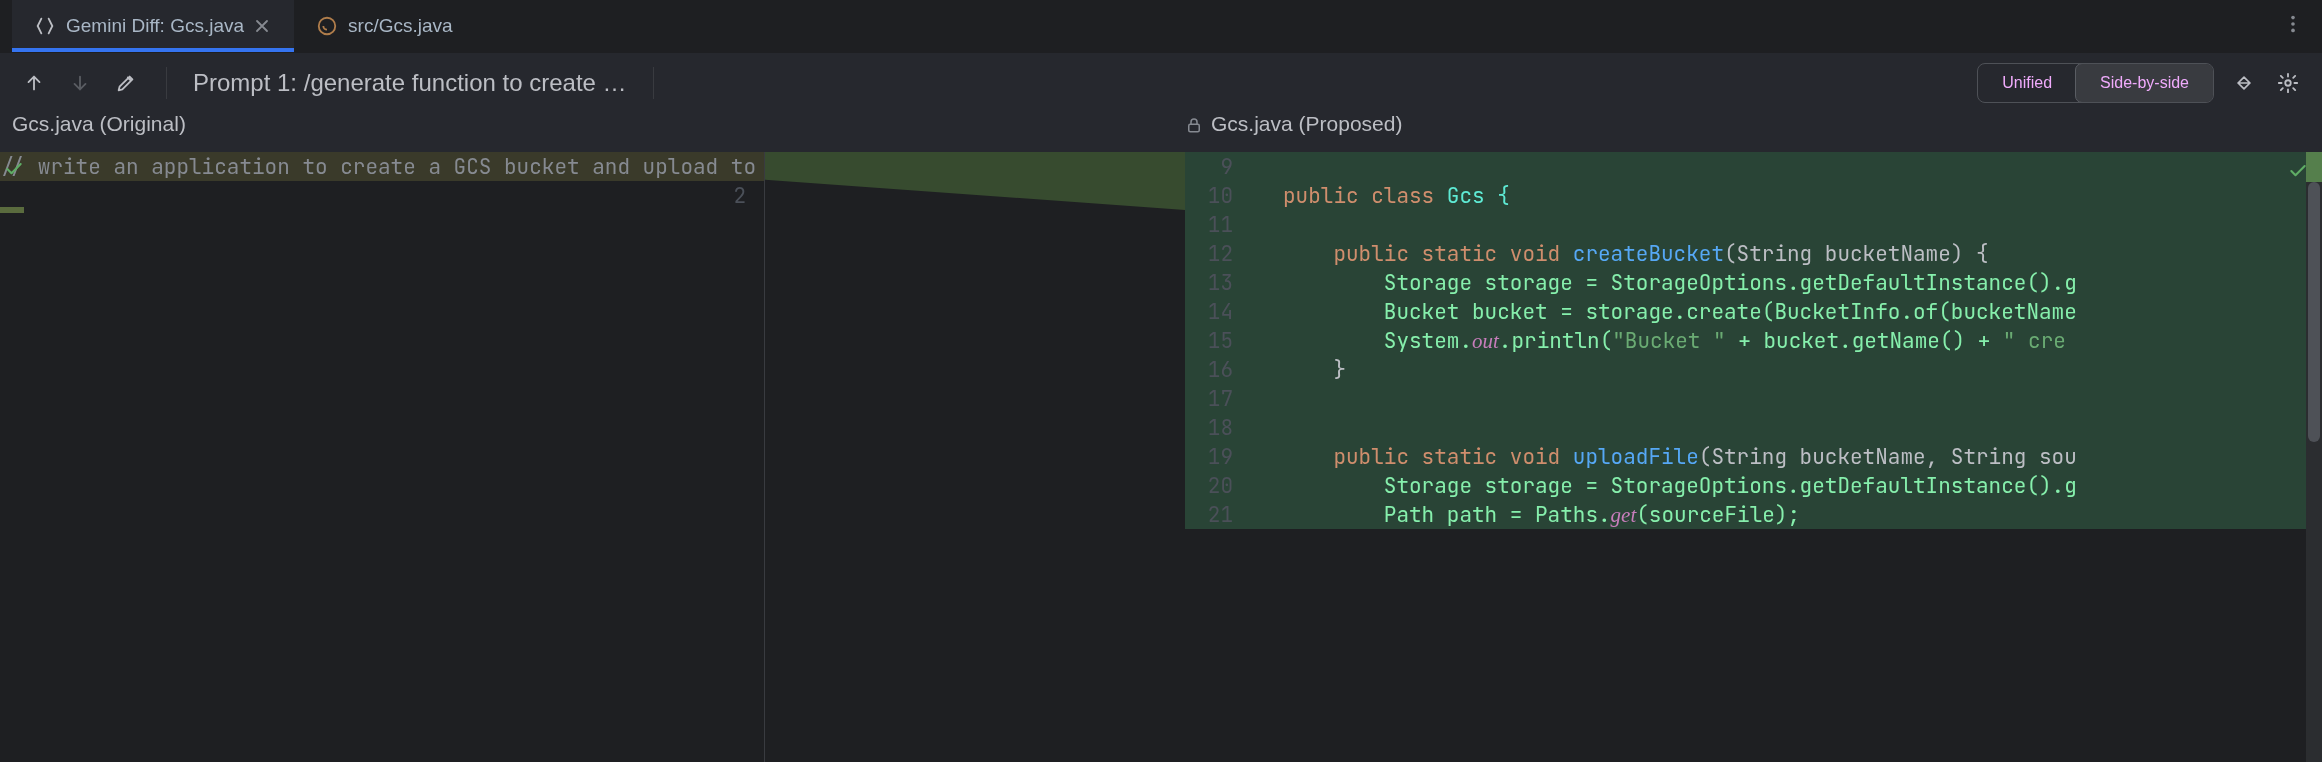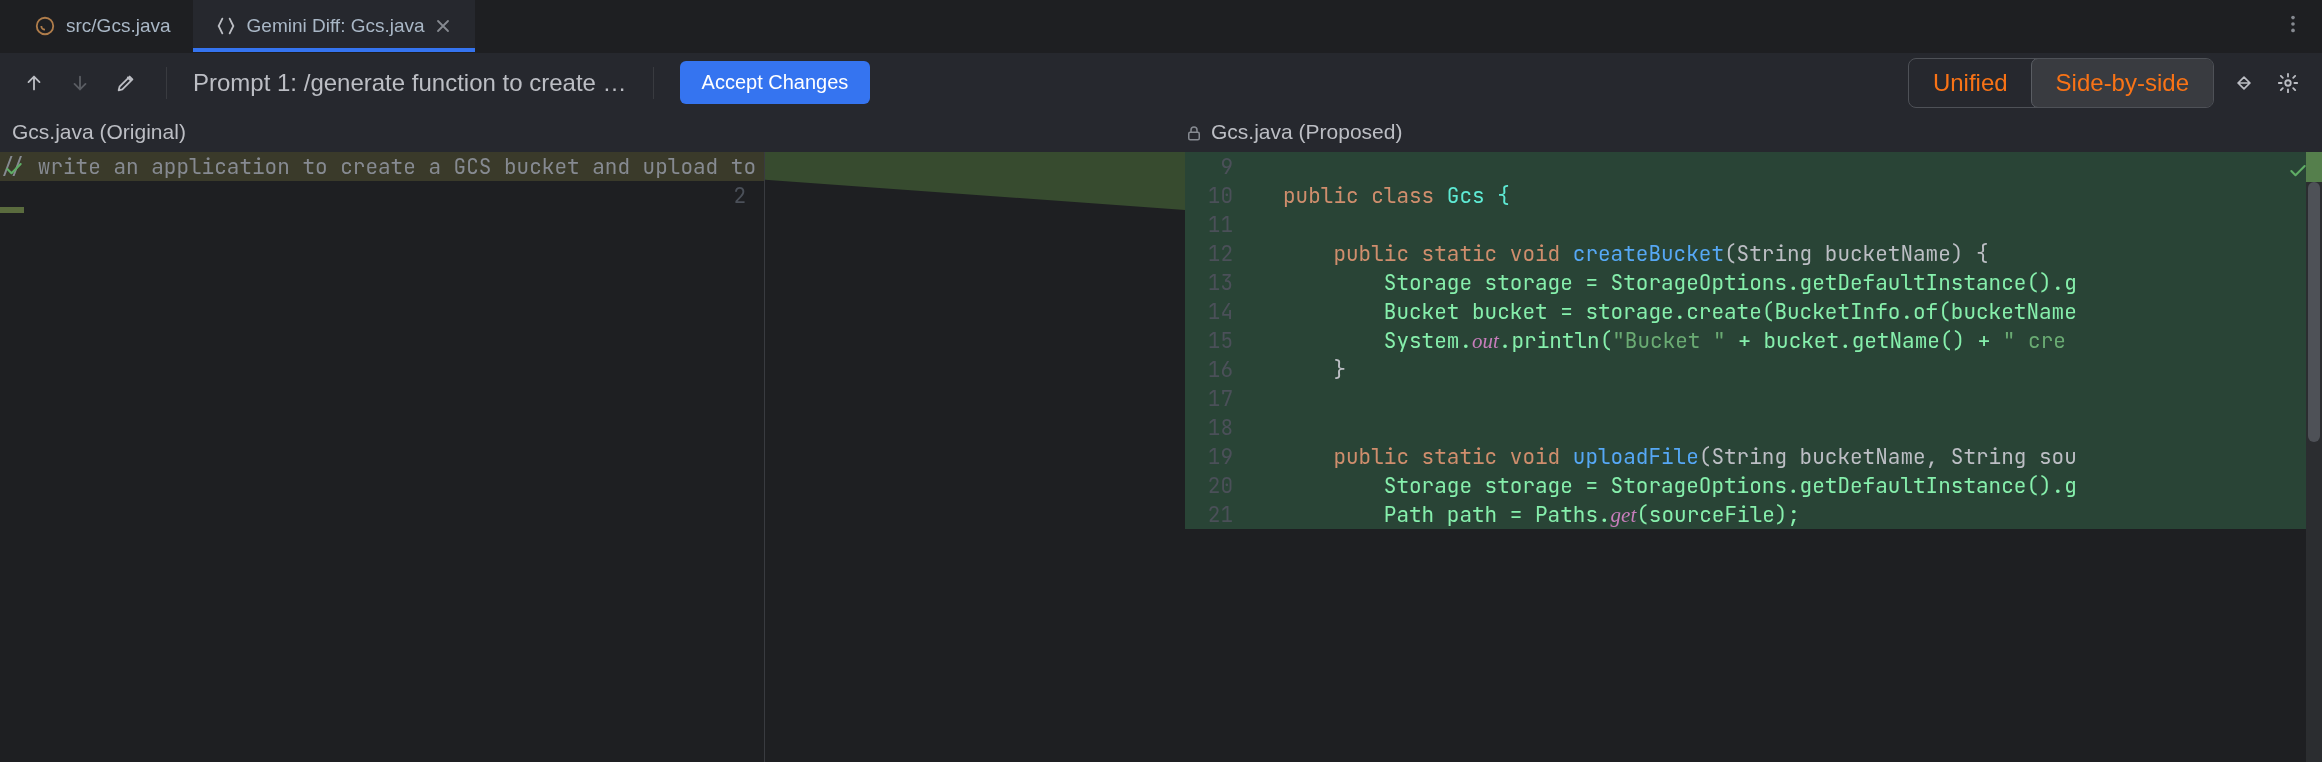--- a/index.html
+++ b/index.html
@@ -72,37 +72,37 @@
     }
     .view-toggle {
       display: flex;
       border: 1px solid #4e5157;
       border-radius: 8px;
       overflow: hidden;
     }
     .view-toggle button {
       background: transparent;
       border: none;
-      color: #f97316;
+      color: #f0abfc;
       padding: 10px 24px;
-      font-size: 24px;
+      font-size: 16px;
       cursor: pointer;
     }
     .view-toggle button.selected {
       background: #393b40;
       border: 1px solid #5a5d63;
       border-radius: 7px;
       margin: -1px;
     }
     
     .diff-headers {
       display: flex;
       height: 40px;
       background: #26282e;
-      align-items: center;
+      align-items: flex-start;
     }
     .diff-header-left {
       width: 50%;
       padding-left: 12px;
       color: #bcbec4;
       font-size: 21px;
     }
     .diff-header-right {
       width: 50%;
       padding-left: 24px;
@@ -231,42 +231,42 @@
       display: flex;
       align-items: center;
       height: 29px;
     }
   </style>
 </head>
 <body>
 
 <div class="tabs">
   <div class="tabs-left">
-    <div class="tab">
-      <span class="tab-icon">
-        <svg viewBox="0 0 24 24" width="22" height="22">
-            <circle cx="12" cy="12" r="9" fill="none" stroke="#b07d4b" stroke-width="2"></circle>
-            <path d="M8 12c0 2 1.8 4 4 4" stroke="#b07d4b" stroke-width="2" fill="none"></path>
-          </svg>
-      </span>
-      <span>src/Gcs.java</span>
-    </div>
     <div class="tab active">
       <span class="tab-icon">
         <svg viewBox="0 0 24 24" width="22" height="22">
             <path d="M8 4l-4 8 4 8M16 4l4 8-4 8" stroke="#bcbec4" stroke-width="2" fill="none" stroke-linecap="round"></path>
           </svg>
       </span>
       <span>Gemini Diff: Gcs.java</span>
       <span class="close-x">
         <svg viewBox="0 0 16 16" width="16" height="16">
             <path d="M3 3l10 10M13 3L3 13" stroke="currentColor" stroke-width="1.8" stroke-linecap="round"></path>
           </svg>
       </span>
     </div>
+    <div class="tab">
+      <span class="tab-icon">
+        <svg viewBox="0 0 24 24" width="22" height="22">
+            <circle cx="12" cy="12" r="9" fill="none" stroke="#b07d4b" stroke-width="2"></circle>
+            <path d="M8 12c0 2 1.8 4 4 4" stroke="#b07d4b" stroke-width="2" fill="none"></path>
+          </svg>
+      </span>
+      <span>src/Gcs.java</span>
+    </div>
   </div>
   <div class="more-dots">
     <svg viewBox="0 0 24 24" width="22" height="22">
         <circle cx="12" cy="5" r="2" fill="currentColor"></circle>
         <circle cx="12" cy="12" r="2" fill="currentColor"></circle>
         <circle cx="12" cy="19" r="2" fill="currentColor"></circle>
       </svg>
   </div>
 </div>
 
@@ -283,21 +283,20 @@
         </svg>
     </span>
     <span class="icon-btn">
       <svg viewBox="0 0 24 24" width="22" height="22">
           <path d="M4 20l4-1 11-11-3-3L5 16l-1 4zM14 6l3 3" stroke="currentColor" stroke-width="2" fill="none" stroke-linecap="round" stroke-linejoin="round"></path>
         </svg>
     </span>
     <div class="divider-v"></div>
     <span class="prompt-text">Prompt 1: /generate function to create …</span>
     <div class="divider-v"></div>
-    <button class="accept-btn">Accept Changes</button>
   </div>
   <div class="toolbar-spacer"></div>
   <div class="view-toggle">
     <button>Unified</button>
     <button class="selected">Side-by-side</button>
   </div>
   <span class="icon-btn">
     <svg viewBox="0 0 24 24" width="20" height="20">
         <path d="M5 12h14M12 5l7 7-7 7M12 5L5 12l7 7" stroke="currentColor" stroke-width="2" fill="none" stroke-linecap="round"></path>
       </svg>

